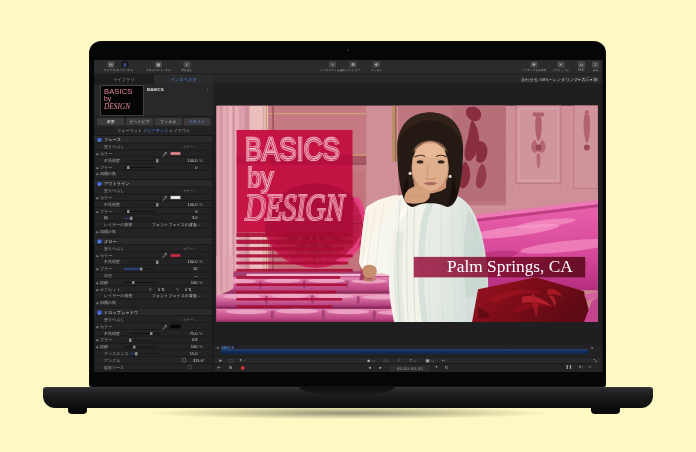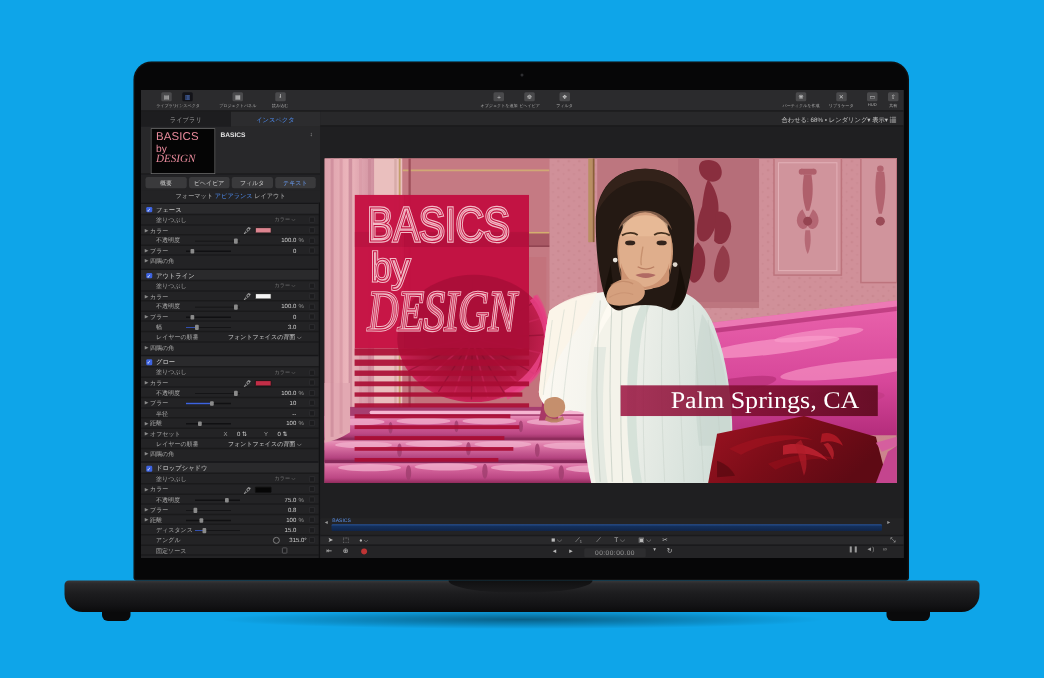--- a/index.html
+++ b/index.html
@@ -1,18 +1,18 @@
 <!DOCTYPE html>
 <html><head>
 <meta charset="utf-8">
 <style>
   * { margin:0; padding:0; box-sizing:border-box; }
   html,body { width:696px; height:452px; background:#1a1a1c; overflow:hidden;
     font-family:"Liberation Sans", sans-serif; }
-  #stage { position:relative; width:696px; height:452px; background:#0ea5e9; }
+  #stage { position:relative; width:696px; height:452px; background:#fef9c3; }
   .abs { position:absolute; }
 
   
   #base { left:43px; top:386.7px; width:610px; height:21px;
     border-radius:3px 3px 12px 12px;
     background:linear-gradient(#39393b 0%, #2a2a2c 10%, #1d1d1f 40%, #131315 78%, #0b0b0c 100%); }
   #scoop { left:299px; top:386.7px; width:96px; height:8px;
     border-radius:0 0 48px 48px / 0 0 9px 9px;
     background:linear-gradient(#101011, #1b1b1d); }
   .foot { position:absolute; top:407.5px; height:6px; border-radius:0 0 4px 4px; background:#0a0a0b; }

